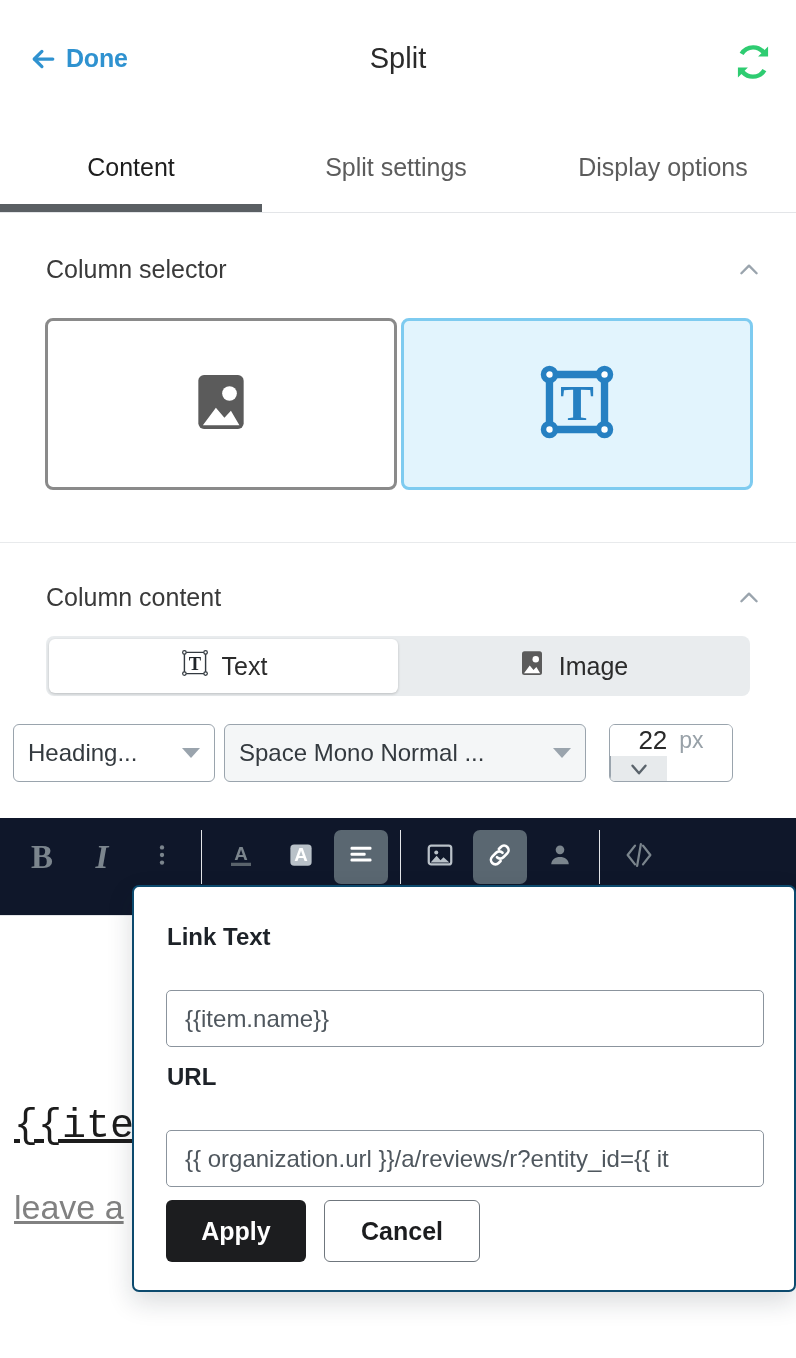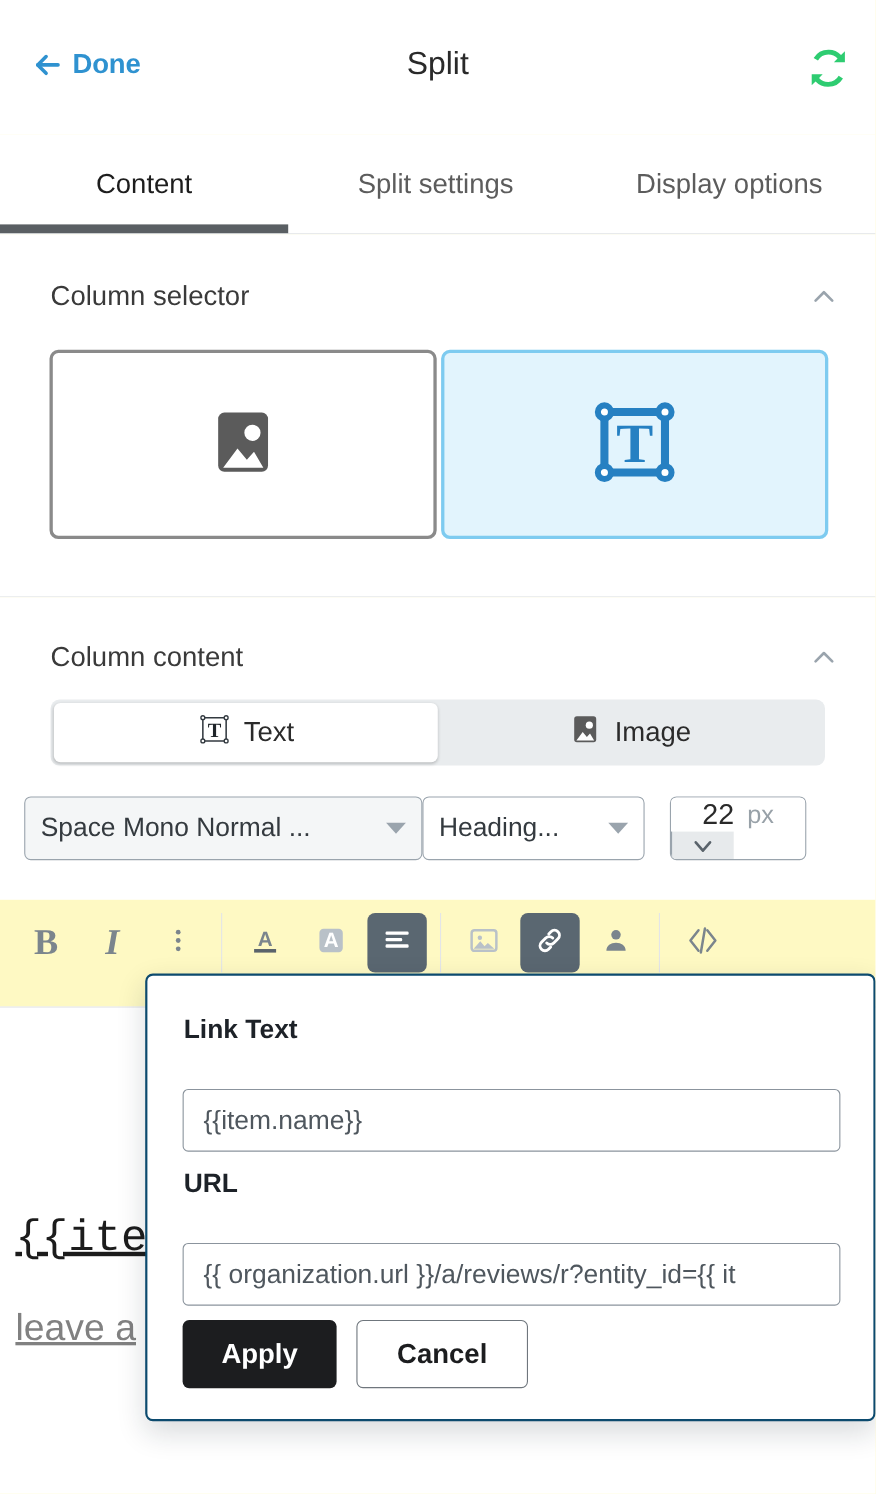--- a/index.html
+++ b/index.html
@@ -2,21 +2,21 @@
 <html><head>
 <meta charset="utf-8">
 <style>
   * { box-sizing: border-box; margin: 0; padding: 0; }
   html, body {
     width: 796px; height: 1358px;
     background: #ffffff;
     font-family: "Liberation Sans", sans-serif;
     overflow: hidden;
   }
-  #app { position: relative; width: 796px; height: 1358px; background:#fef9c3;text-decoration:underline; }
+  #app { position: relative; width: 796px; height: 1358px; background:#0f172a;text-decoration:underline; }
 
   
   .header {
     position: absolute; left:0; top:0; width:796px; height:122px;
     background:#fff;
   }
   .back-btn {
     position:absolute; left:30px; top:44px;
     display:flex; align-items:center; gap:10px;
     color:#2f92d0; cursor:pointer; user-select:none;
@@ -274,26 +274,26 @@
             <rect x="4" y="2.5" width="16" height="19" rx="2" fill="#5b5b5b"></rect>
             <circle cx="15" cy="9" r="2.6" fill="#ffffff"></circle>
             <path d="M5.6 20.2l4.6-6.2 3.0 3.6 2.3-2.5 3.0 5.1z" fill="#ffffff"></path>
           </svg>
         </span>
         <span>Image</span>
       </div>
     </div>
 
     <div class="ctrl-row">
+      <div class="ctrl" id="ctrl-heading">
+        <span>Heading...</span>
+        <span class="ctrl-caret"></span>
+      </div>
       <div class="ctrl" id="ctrl-font">
         <span>Space Mono Normal ...</span>
-        <span class="ctrl-caret"></span>
-      </div>
-      <div class="ctrl" id="ctrl-heading">
-        <span>Heading...</span>
         <span class="ctrl-caret"></span>
       </div>
       <div class="size-group">
         <div class="size-val">
           <span class="size-num">22</span>
           <span class="size-unit">px</span>
         </div>
         <div class="size-drop">
           <span>
             <svg width="26" height="26" viewBox="0 0 24 24" fill="none" stroke="#5a636b" stroke-width="2.2" stroke-linecap="round" stroke-linejoin="round">

